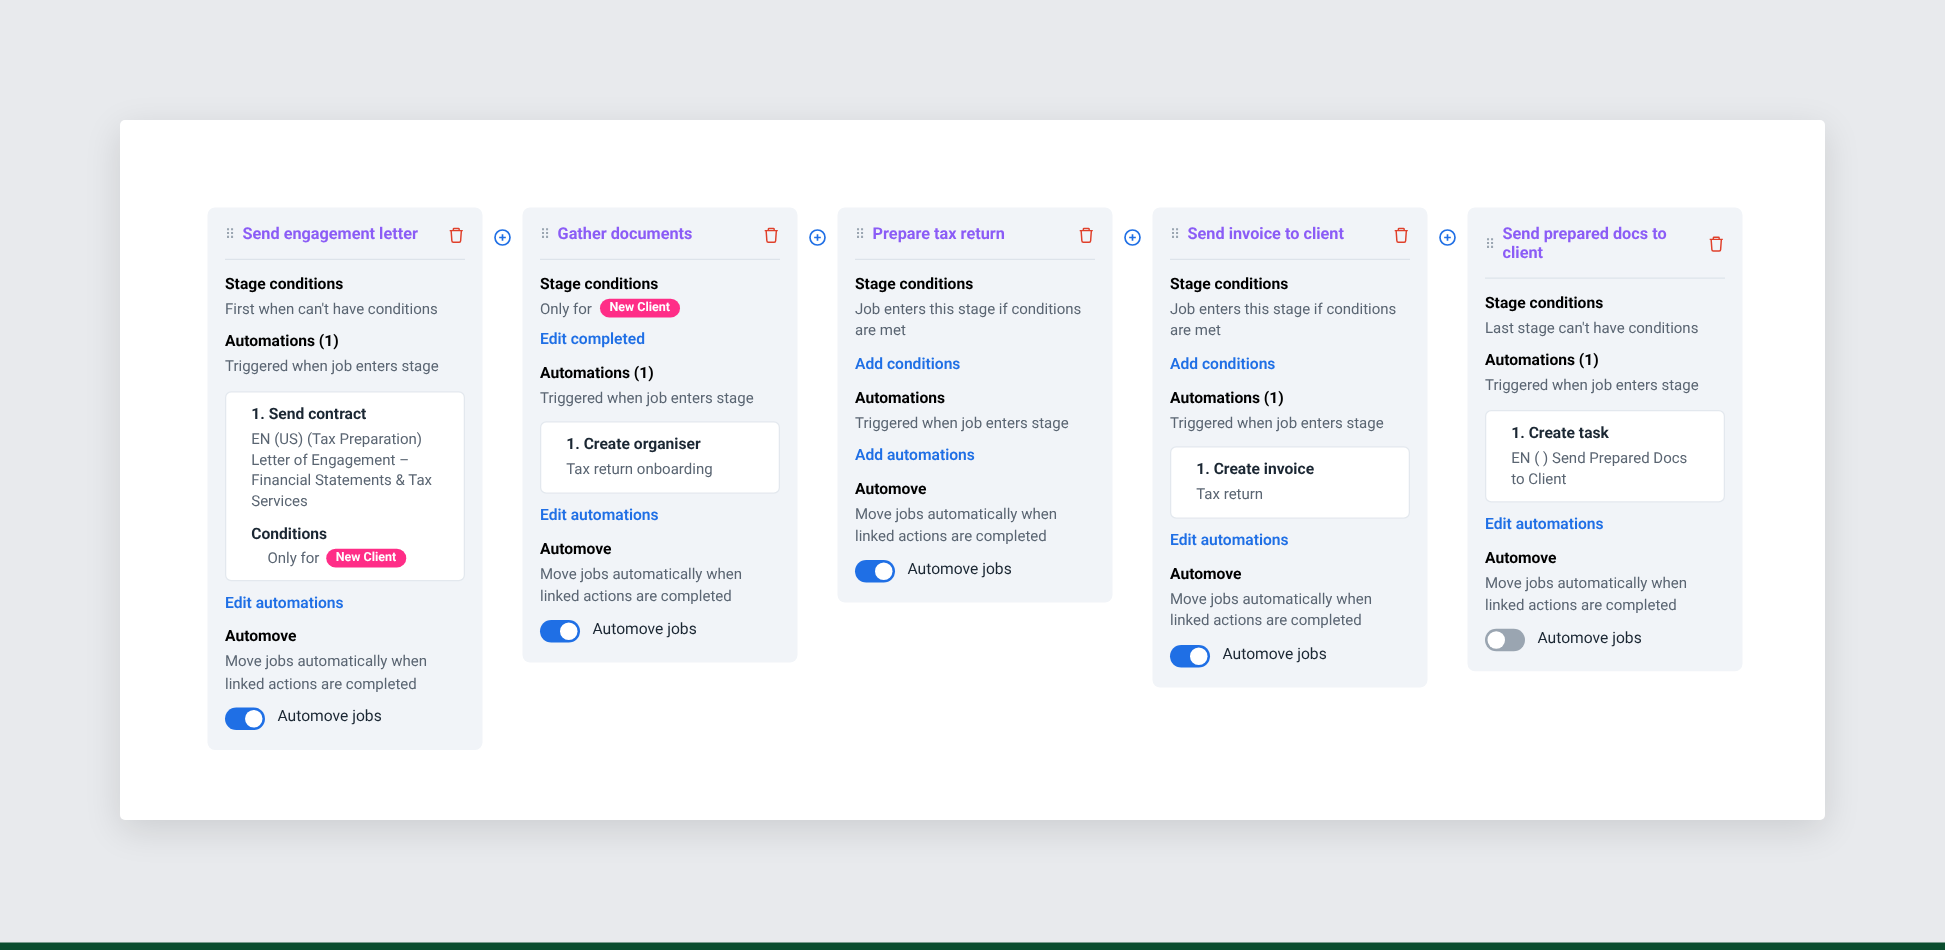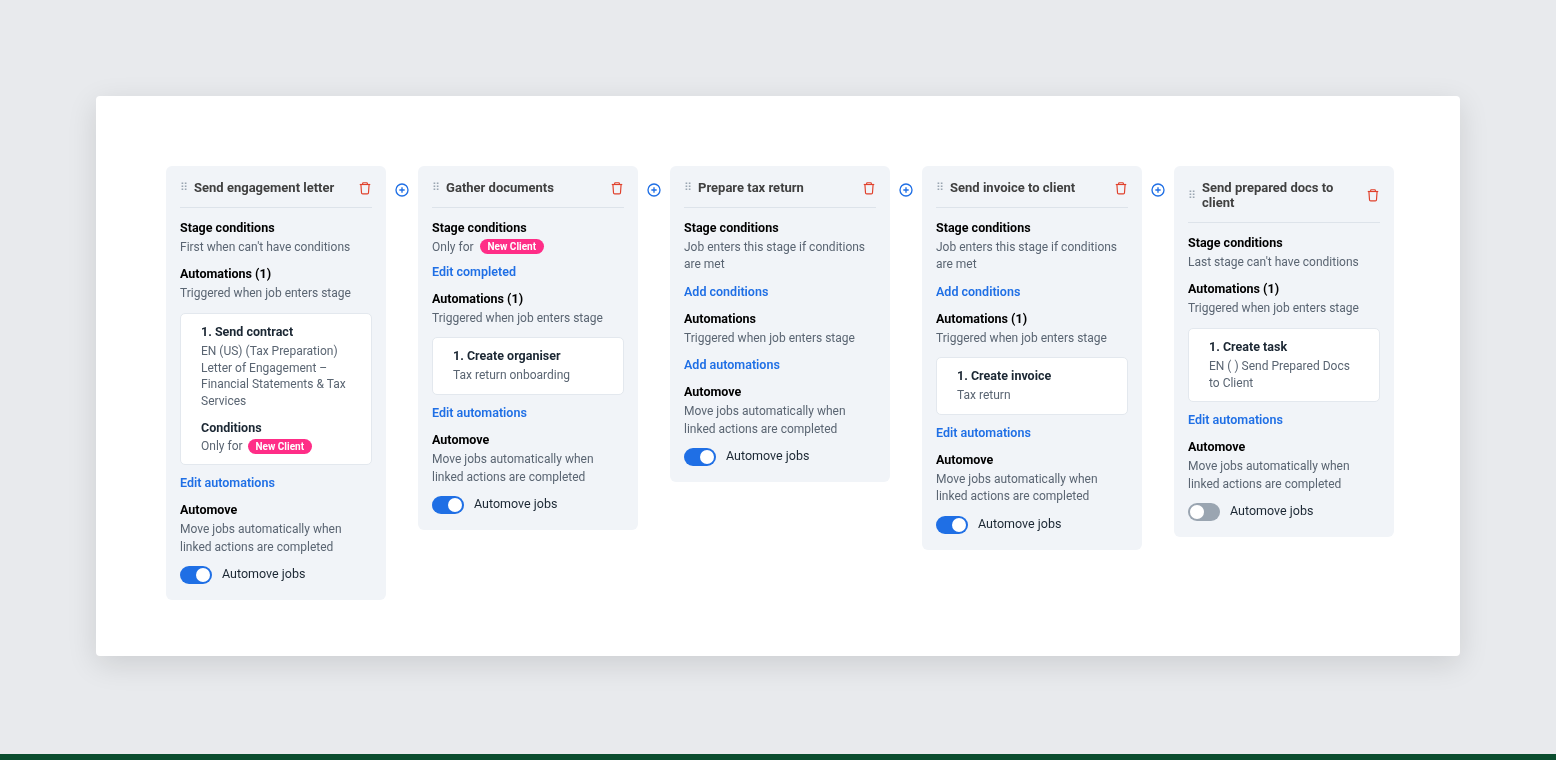--- a/index.html
+++ b/index.html
@@ -56,21 +56,21 @@
   .drag-icon {
     color: #9aa5b1;
     font-size: 11px;
     line-height: 1;
     user-select: none;
   }
   .stage-title {
     flex: 1;
     font-weight: 700;
     font-size: 13px;
-    color: #404040;
+    color: #8b5cf6;
   }
   .trash-icon {
     color: #e0402b;
     cursor: pointer;
     display: inline-flex;
   }
   .trash-icon svg { width: 14px; height: 14px; }
   .add-col {
     width: 32px;
     display: flex;
@@ -133,20 +133,21 @@
   }
   .auto-card .ac-cond-label {
     font-weight: 700;
     font-size: 12.5px;
     margin-top: 10px;
     margin-bottom: 4px;
   }
   .auto-card .ac-cond-line {
     font-size: 12px;
     color: #5a6572;
+    margin-left: 13px;
   }
   .toggle-row {
     display: flex;
     align-items: flex-start;
     gap: 10px;
     margin-top: 4px;
   }
   .toggle {
     width: 32px;
     height: 18px;

